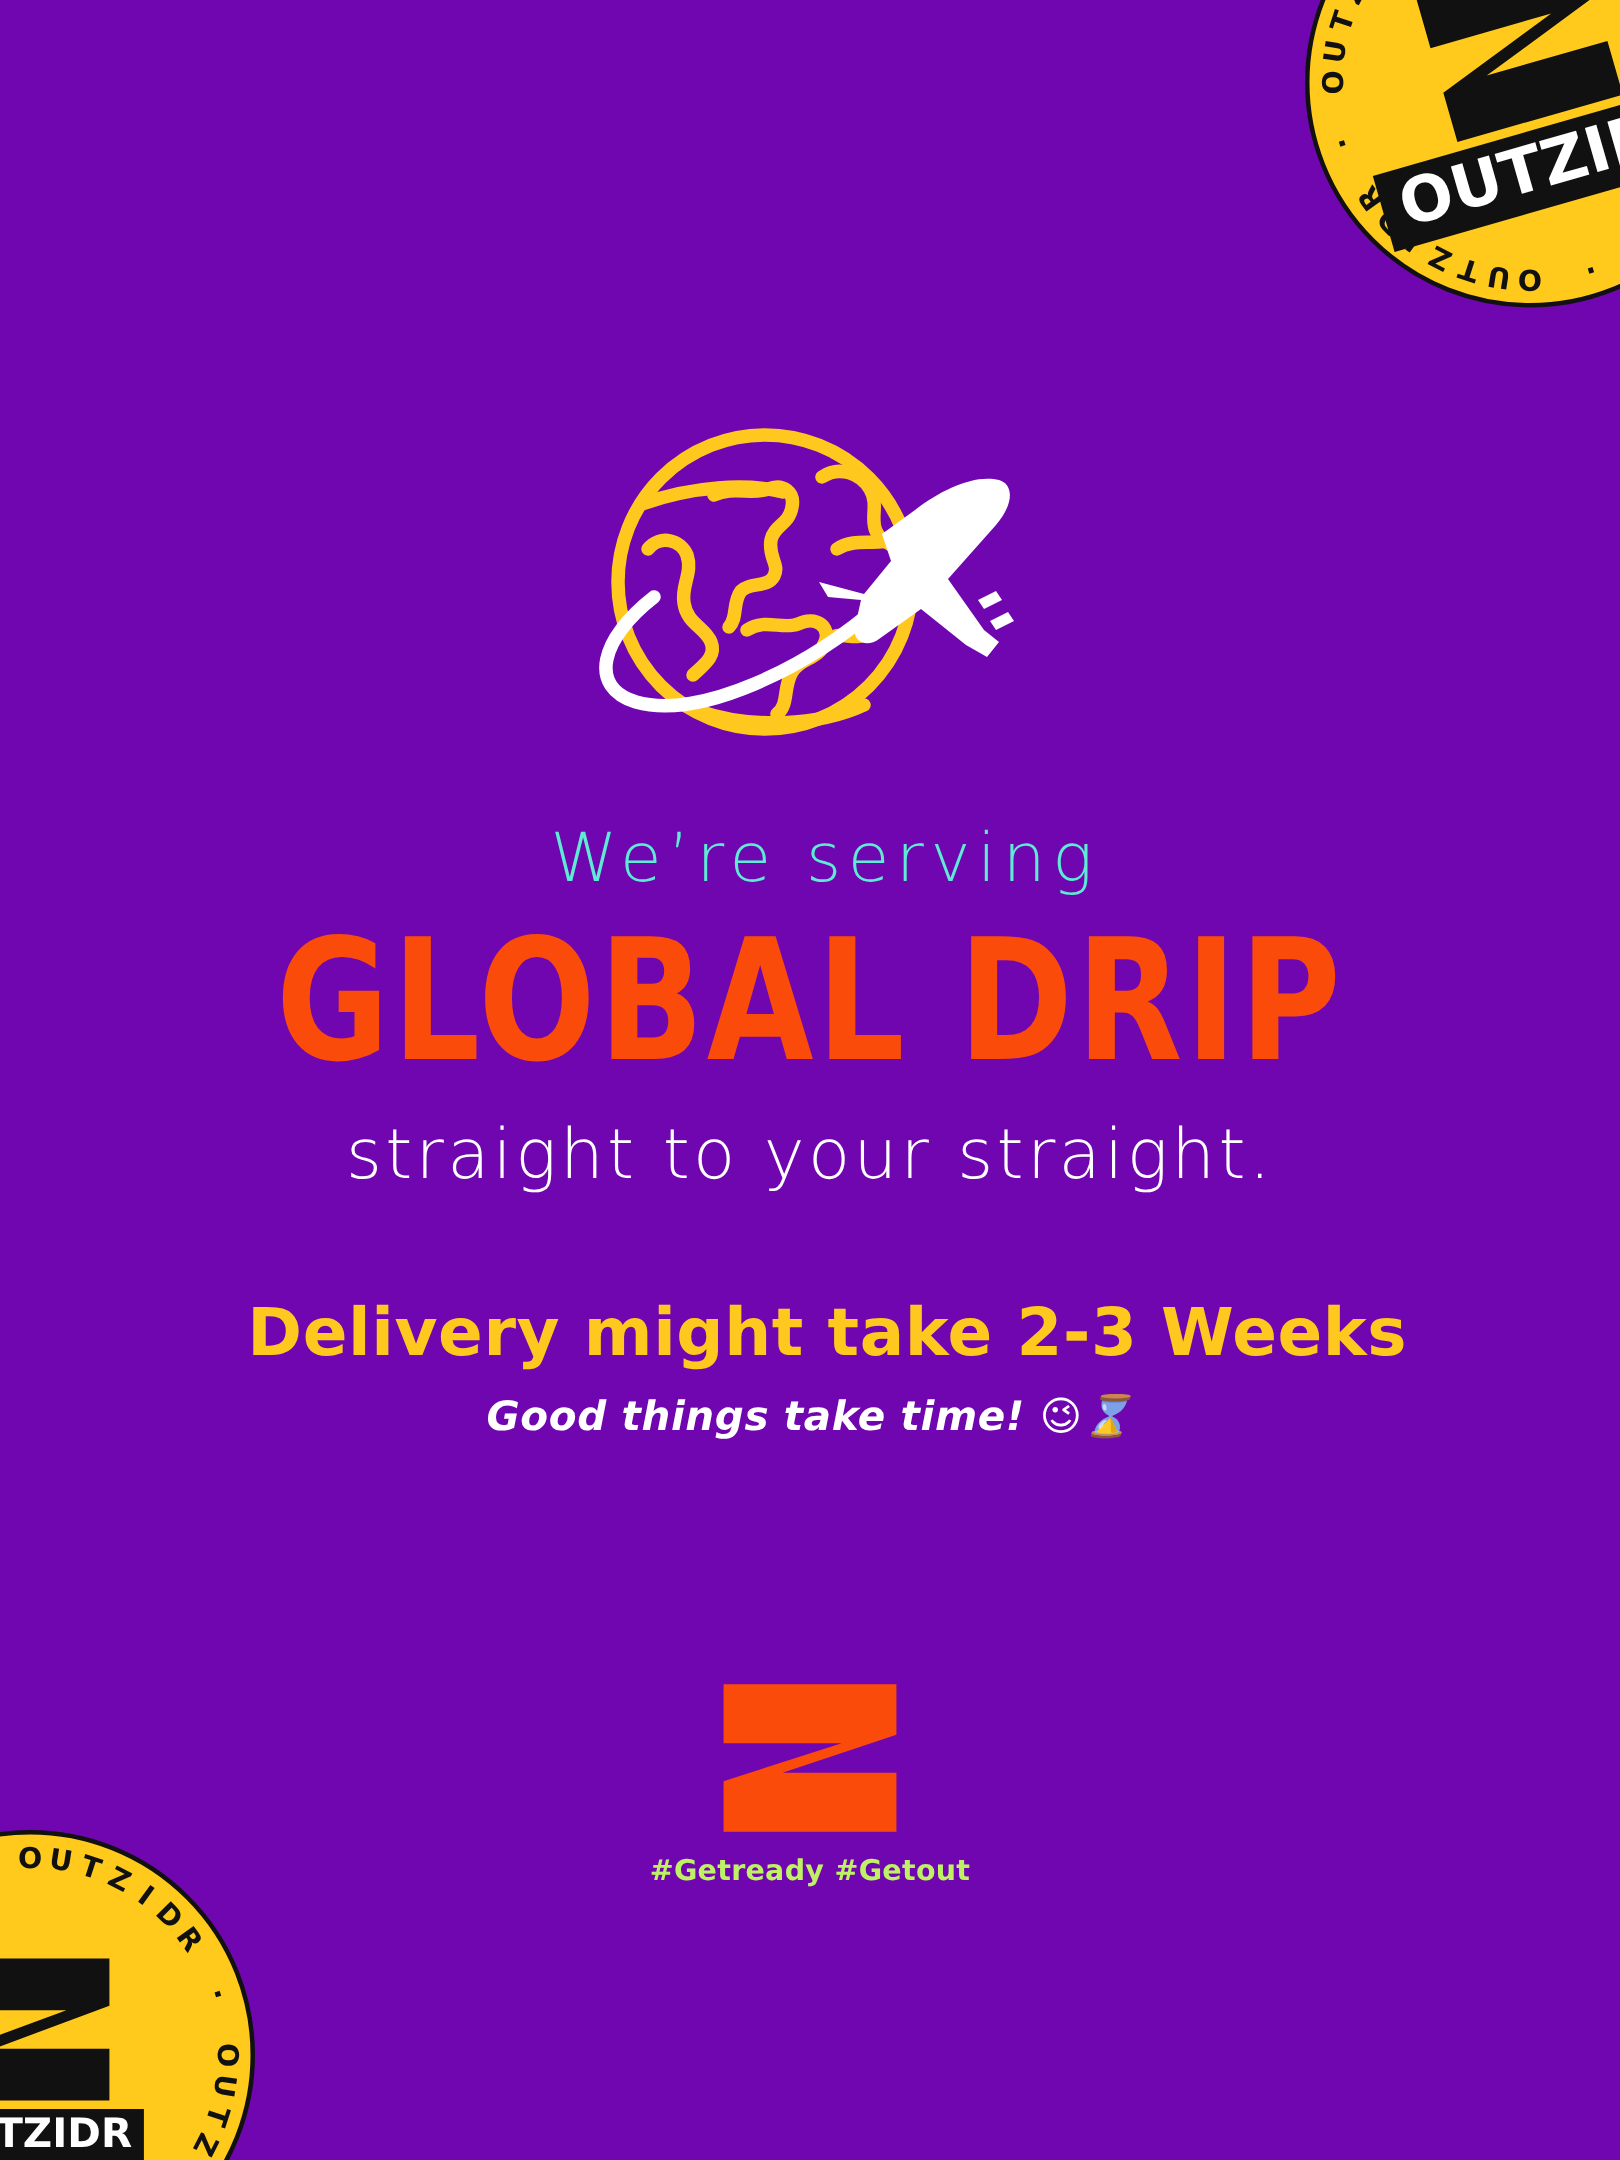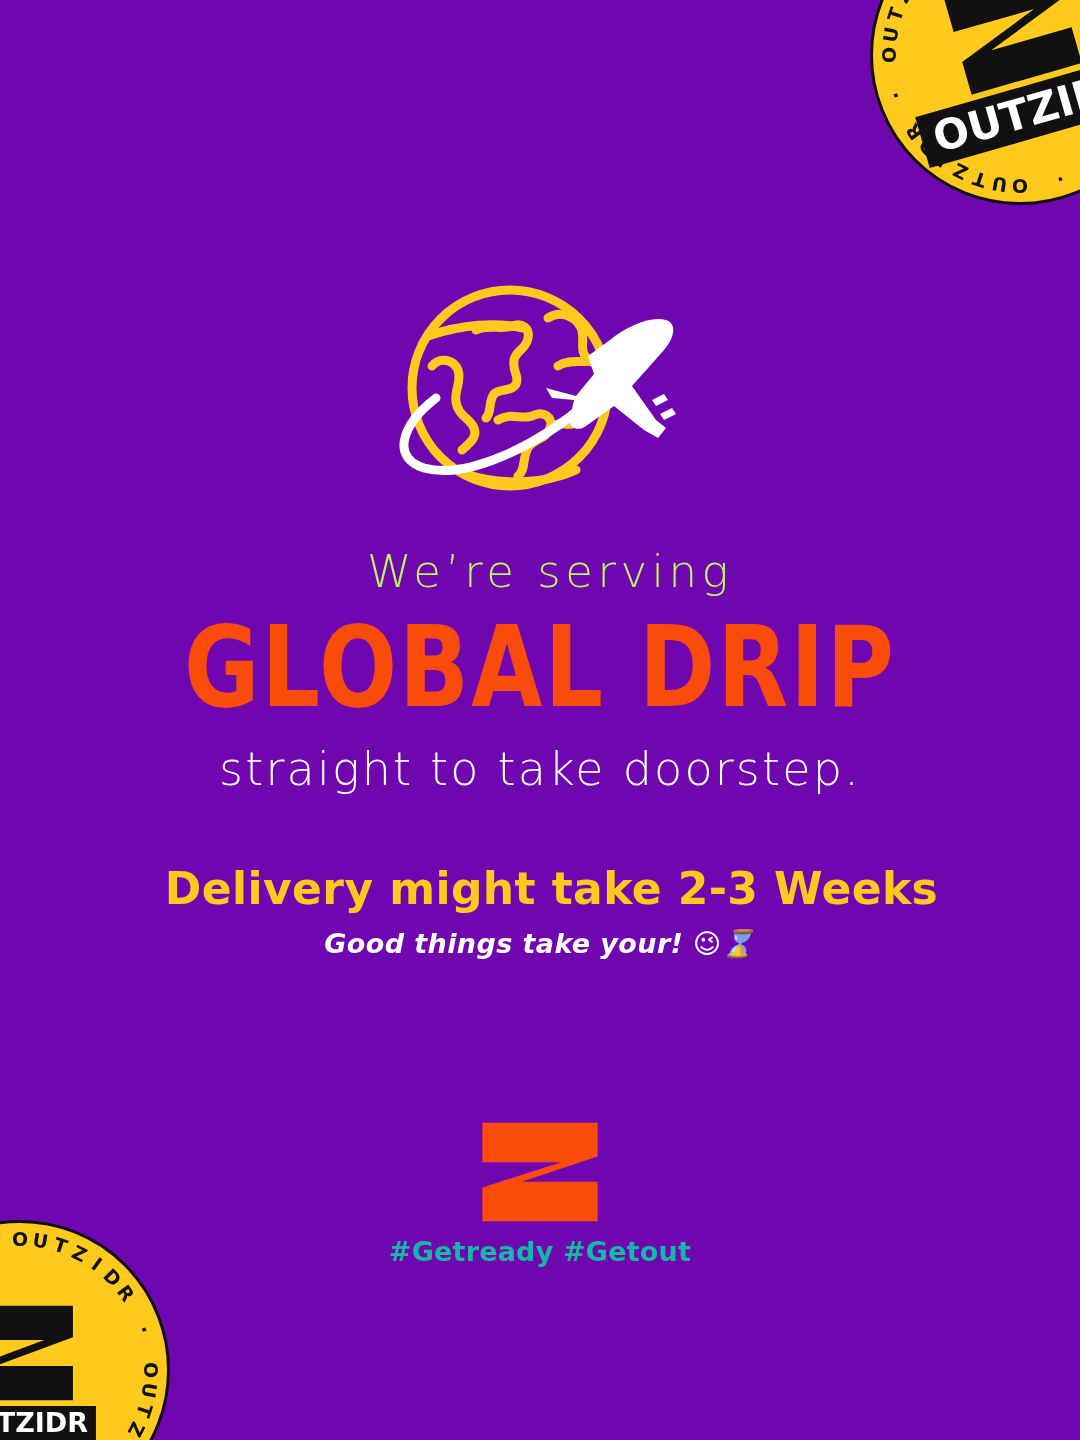--- a/index.html
+++ b/index.html
@@ -92,21 +92,21 @@
 
   
   .copy {
     position: absolute;
     left: 0;
     right: 0;
     top: 548px;
     text-align: center;
   }
   .line-serving {
-    color: #bef264;
+    color: #5eead4;
     font-size: 45px;
     font-weight: 300;
     letter-spacing: 4.5px;
     line-height: 1.08;
     font-family: "DejaVu Sans", "Liberation Sans", sans-serif;
     margin-left: 20px;
   }
   .line-headline {
     color: #FA4B0A;
     font-size: 92px;
@@ -152,22 +152,22 @@
     left: 0;
     right: 0;
     top: 1120px;
     text-align: center;
   }
   .footer-mark {
     display: block;
     margin: 0 auto;
   }
   .footer-tag {
-    color: #14b8a6;
-    font-size: 27px;
+    color: #bef264;
+    font-size: 19px;
     font-weight: 800;
     letter-spacing: 0.2px;
     margin-top: 12px;
     font-family: "DejaVu Sans", "Liberation Sans", sans-serif;
   }
 </style>
 </head>
 <body>
 
 <div id="poster">
@@ -274,23 +274,23 @@
         <path d="M276 56 L288 52 L290 58 L278 62 Z"></path>
         <path d="M282 122 L294 116 L298 122 L286 128 Z"></path>
         <path d="M290 136 L302 130 L306 136 L294 142 Z"></path>
       </g>
     </svg>
   </div>
 
   <div class="copy">
     <div class="line-serving">We’re serving</div>
     <div class="line-headline">GLOBAL DRIP</div>
-    <div class="line-doorstep">straight to take doorstep.</div>
+    <div class="line-doorstep">straight to your straight.</div>
     <div class="line-delivery">Delivery might take 2-3 Weeks</div>
-    <div class="line-goodthings">Good things take your! 😉⌛</div>
+    <div class="line-goodthings">Good things take time! 😉⌛</div>
   </div>
 
   <div class="footer">
     <svg class="footer-mark" width="124" height="104" viewBox="0 0 86 74">
       <path d="M2 2 H84 V26 L30 44 H84 V72 H2 V48 L58 30 H2 Z" fill="#FA4B0A"></path>
     </svg>
     <div class="footer-tag">#Getready #Getout</div>
   </div>
 
 </div>

